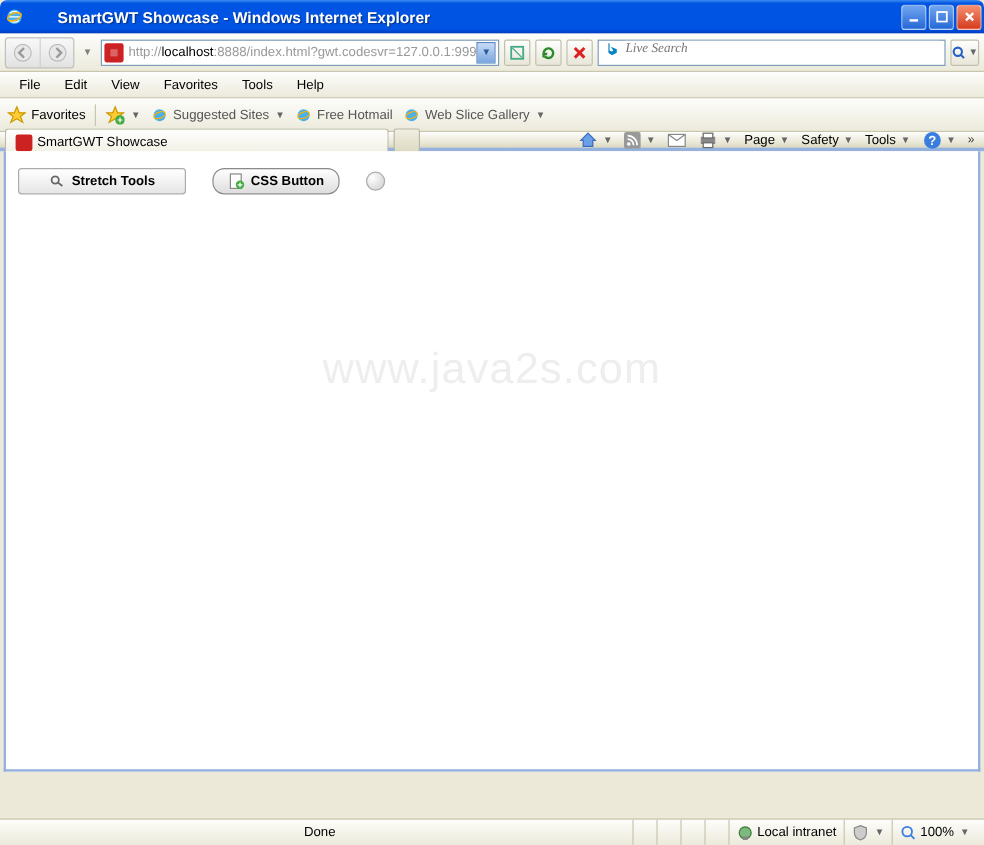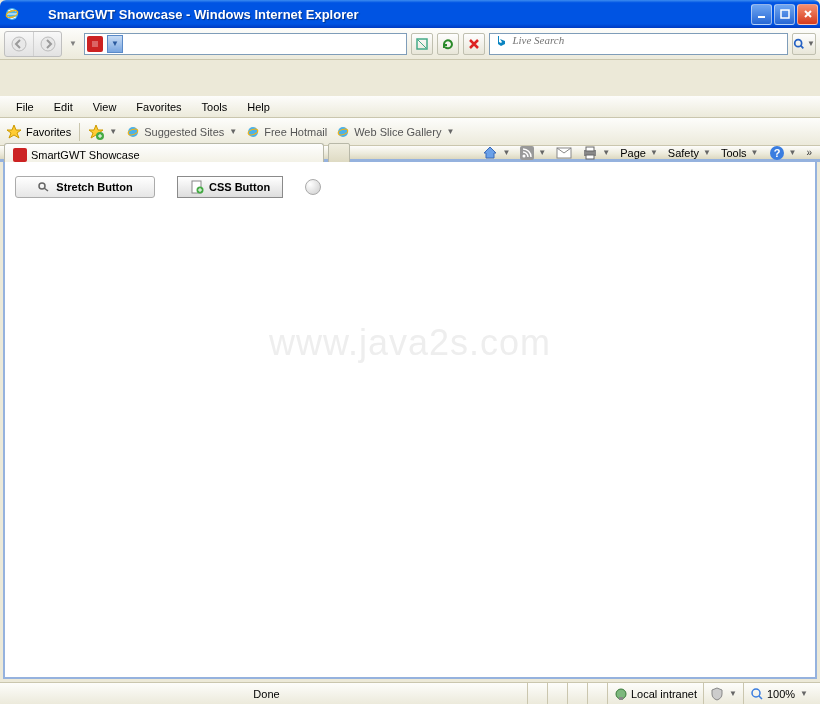--- a/index.html
+++ b/index.html
@@ -24,21 +24,21 @@
   .addrwrap .favicon { width:16px; height:16px; background:#c22; border-radius:2px; margin-right:4px; display:flex;align-items:center;justify-content:center;}
   .addrwrap .url { flex:1; white-space:nowrap; overflow:hidden; font-size:11px; color:#000;}
   .addrwrap .url .gray { color:#999;}
   .addrdd { width:16px; height:18px; background:linear-gradient(to bottom,#c8dcf4,#79a6e0); display:flex;align-items:center;justify-content:center;color:#2a5a9e;font-size:8px; border:1px solid #5a8ac8;}
   .toolbtn { width:22px; height:22px; border:1px solid #c0c0b0; background:linear-gradient(to bottom,#fefefe,#e8e6d8); display:flex;align-items:center;justify-content:center; border-radius:2px;}
   .searchwrap { flex:1; display:flex; align-items:flex-start; background:white; border:1px solid #7f9db9; height:22px; padding:0 4px; gap:4px;}
   .searchwrap input { border:none; outline:none; flex:1; font-size:11px; font-style:italic; color:#888; font-family:Tahoma;}
   .magbtn { width:24px; height:22px; border:1px solid #c0c0b0; background:linear-gradient(to bottom,#fefefe,#e8e6d8); display:flex;align-items:center;justify-content:center;border-radius:2px;}
   
   
-  .menurow { height: 22px; background: linear-gradient(to bottom, #fdfdfb, #eceadb); display:flex; align-items:center; padding:0 8px; gap:4px; border-bottom:1px solid #cac6ae;margin-top:36px;}
+  .menurow { height: 22px; background: linear-gradient(to bottom, #fdfdfb, #eceadb); display:flex; align-items:center; padding:0 8px; gap:4px; border-bottom:1px solid #cac6ae;}
   .menuitem { padding:2px 8px; cursor:default; }
   
   
   .favrow { height: 28px; background: linear-gradient(to bottom, #fdfdfb, #eceadb); display:flex; align-items:center; padding:0 6px; gap:8px; border-bottom:1px solid #cac6ae;}
   .favlabel { display:flex; align-items:center; gap:4px; font-size:11px;}
   .sep { width:1px; height:18px; background:#cac6ae;}
   .favlink { display:flex; align-items:center; gap:3px; color:#555; font-size:11px;}
   .dd-arrow { font-size:8px; color:#666; margin-left:2px;}
   
   
@@ -47,21 +47,21 @@
   .tab .favicon2 { width:14px;height:14px;background:#c22;border-radius:2px;}
   .newtab { width:22px; height:22px; background:linear-gradient(to bottom,#f0eee0,#dcd8c0); border:1px solid #b8b8a8; border-radius:2px; margin-top:3px;}
   .tabright { margin-left:auto; display:flex; align-items:center; gap:2px; font-size:11px;}
   .tbtn { display:flex; align-items:center; gap:2px; padding:2px 4px; }
   .chev { font-size:10px; color:#333; padding:0 4px;}
   
   
   .contentwrap { border:2px solid #95b2de; border-top:none; margin:0 3px; height:517px; background:white; padding:8px 10px; position:relative;}
   .btnbar { display:flex; gap:22px; align-items:center; margin-top:6px;}
   .sgbtn { height:22px; border:1px solid #ababab; border-radius:3px; background:linear-gradient(to bottom,#ffffff,#e6e6e6); display:flex;align-items:center;justify-content:center; gap:5px; font-size:11px; font-weight:bold; padding:0 12px; min-width:140px;}
-  .sgbtn.css { min-width:90px; border-radius:0; border:1px solid #8a8a8a; background:linear-gradient(to bottom,#fff,#ddd);}
+  .sgbtn.css { min-width:90px; border-radius:10px; border:1px solid #8a8a8a; background:linear-gradient(to bottom,#fff,#ddd);}
   .radiobtn { width:16px;height:16px;border-radius:50%;background:radial-gradient(circle at 30% 30%, #fff, #ccc); border:1px solid #aaa;}
   .watermark { position:absolute; top:160px; left:0; right:0; text-align:center; font-size:36px; color:#eee; font-family:Arial; letter-spacing:1px;}
   
   
   .statusbar { position:absolute; bottom:0; left:0; right:0; height:22px; background:linear-gradient(to bottom,#fdfdfb,#eceadb); border-top:1px solid #cac6ae; display:flex; align-items:center; font-size:11px; padding:0 6px;}
   .statusbar .left { flex:1;text-align:center;}
   .statusbar .seg { border-left:1px solid #cac6ae; height:100%; display:flex;align-items:center; padding:0 6px; gap:3px;}
   .statusbar .seg.narrow { width:20px; padding:0;}
   
   
@@ -112,20 +112,21 @@
       </div>
   </div>
   <div class="navdd">▼</div>
   <div class="addrwrap">
     <div class="favicon">
         <svg width="10" height="10" viewBox="0 0 10 10">
           <rect width="10" height="10" fill="#c22"></rect>
           <rect x="2" y="2" width="6" height="6" fill="#fff" opacity="0.3"></rect>
         </svg>
       </div>
+    <div class="url"><span class="gray">http://</span><span>localhost</span><span class="gray">:8888/index.html?gwt.codesvr=127.0.0.1:999</span></div>
     <div class="addrdd">▼</div>
   </div>
   <div class="toolbtn">
       <svg width="14" height="14" viewBox="0 0 14 14">
         <rect x="2" y="2" width="10" height="10" fill="none" stroke="#4a8" stroke-width="1.5"></rect>
         <path d="M3 3l8 8" stroke="#4a8"></path>
       </svg>
     </div>
   <div class="toolbtn">
       <svg width="14" height="14" viewBox="0 0 14 14">
@@ -261,21 +262,21 @@
   </div>
 </div>
 
 <div class="contentwrap">
   <div class="btnbar">
     <div class="sgbtn">
       <svg width="14" height="10" viewBox="0 0 14 10">
           <circle cx="5" cy="4" r="3" fill="none" stroke="#666" stroke-width="1.5"></circle>
           <path d="M7 6l4 3" stroke="#666" stroke-width="1.5"></path>
         </svg>
-      <span>Stretch Button</span>
+      <span>Stretch Tools</span>
     </div>
     <div class="sgbtn css">
       <svg width="14" height="14" viewBox="0 0 14 14">
           <rect x="2" y="1" width="9" height="12" fill="#fff" stroke="#888"></rect>
           <circle cx="10" cy="10" r="3.5" fill="#4a4"></circle>
           <path d="M10 8v4M8 10h4" stroke="white"></path>
         </svg>
       <span>CSS Button</span>
     </div>
     <div class="radiobtn"></div>

